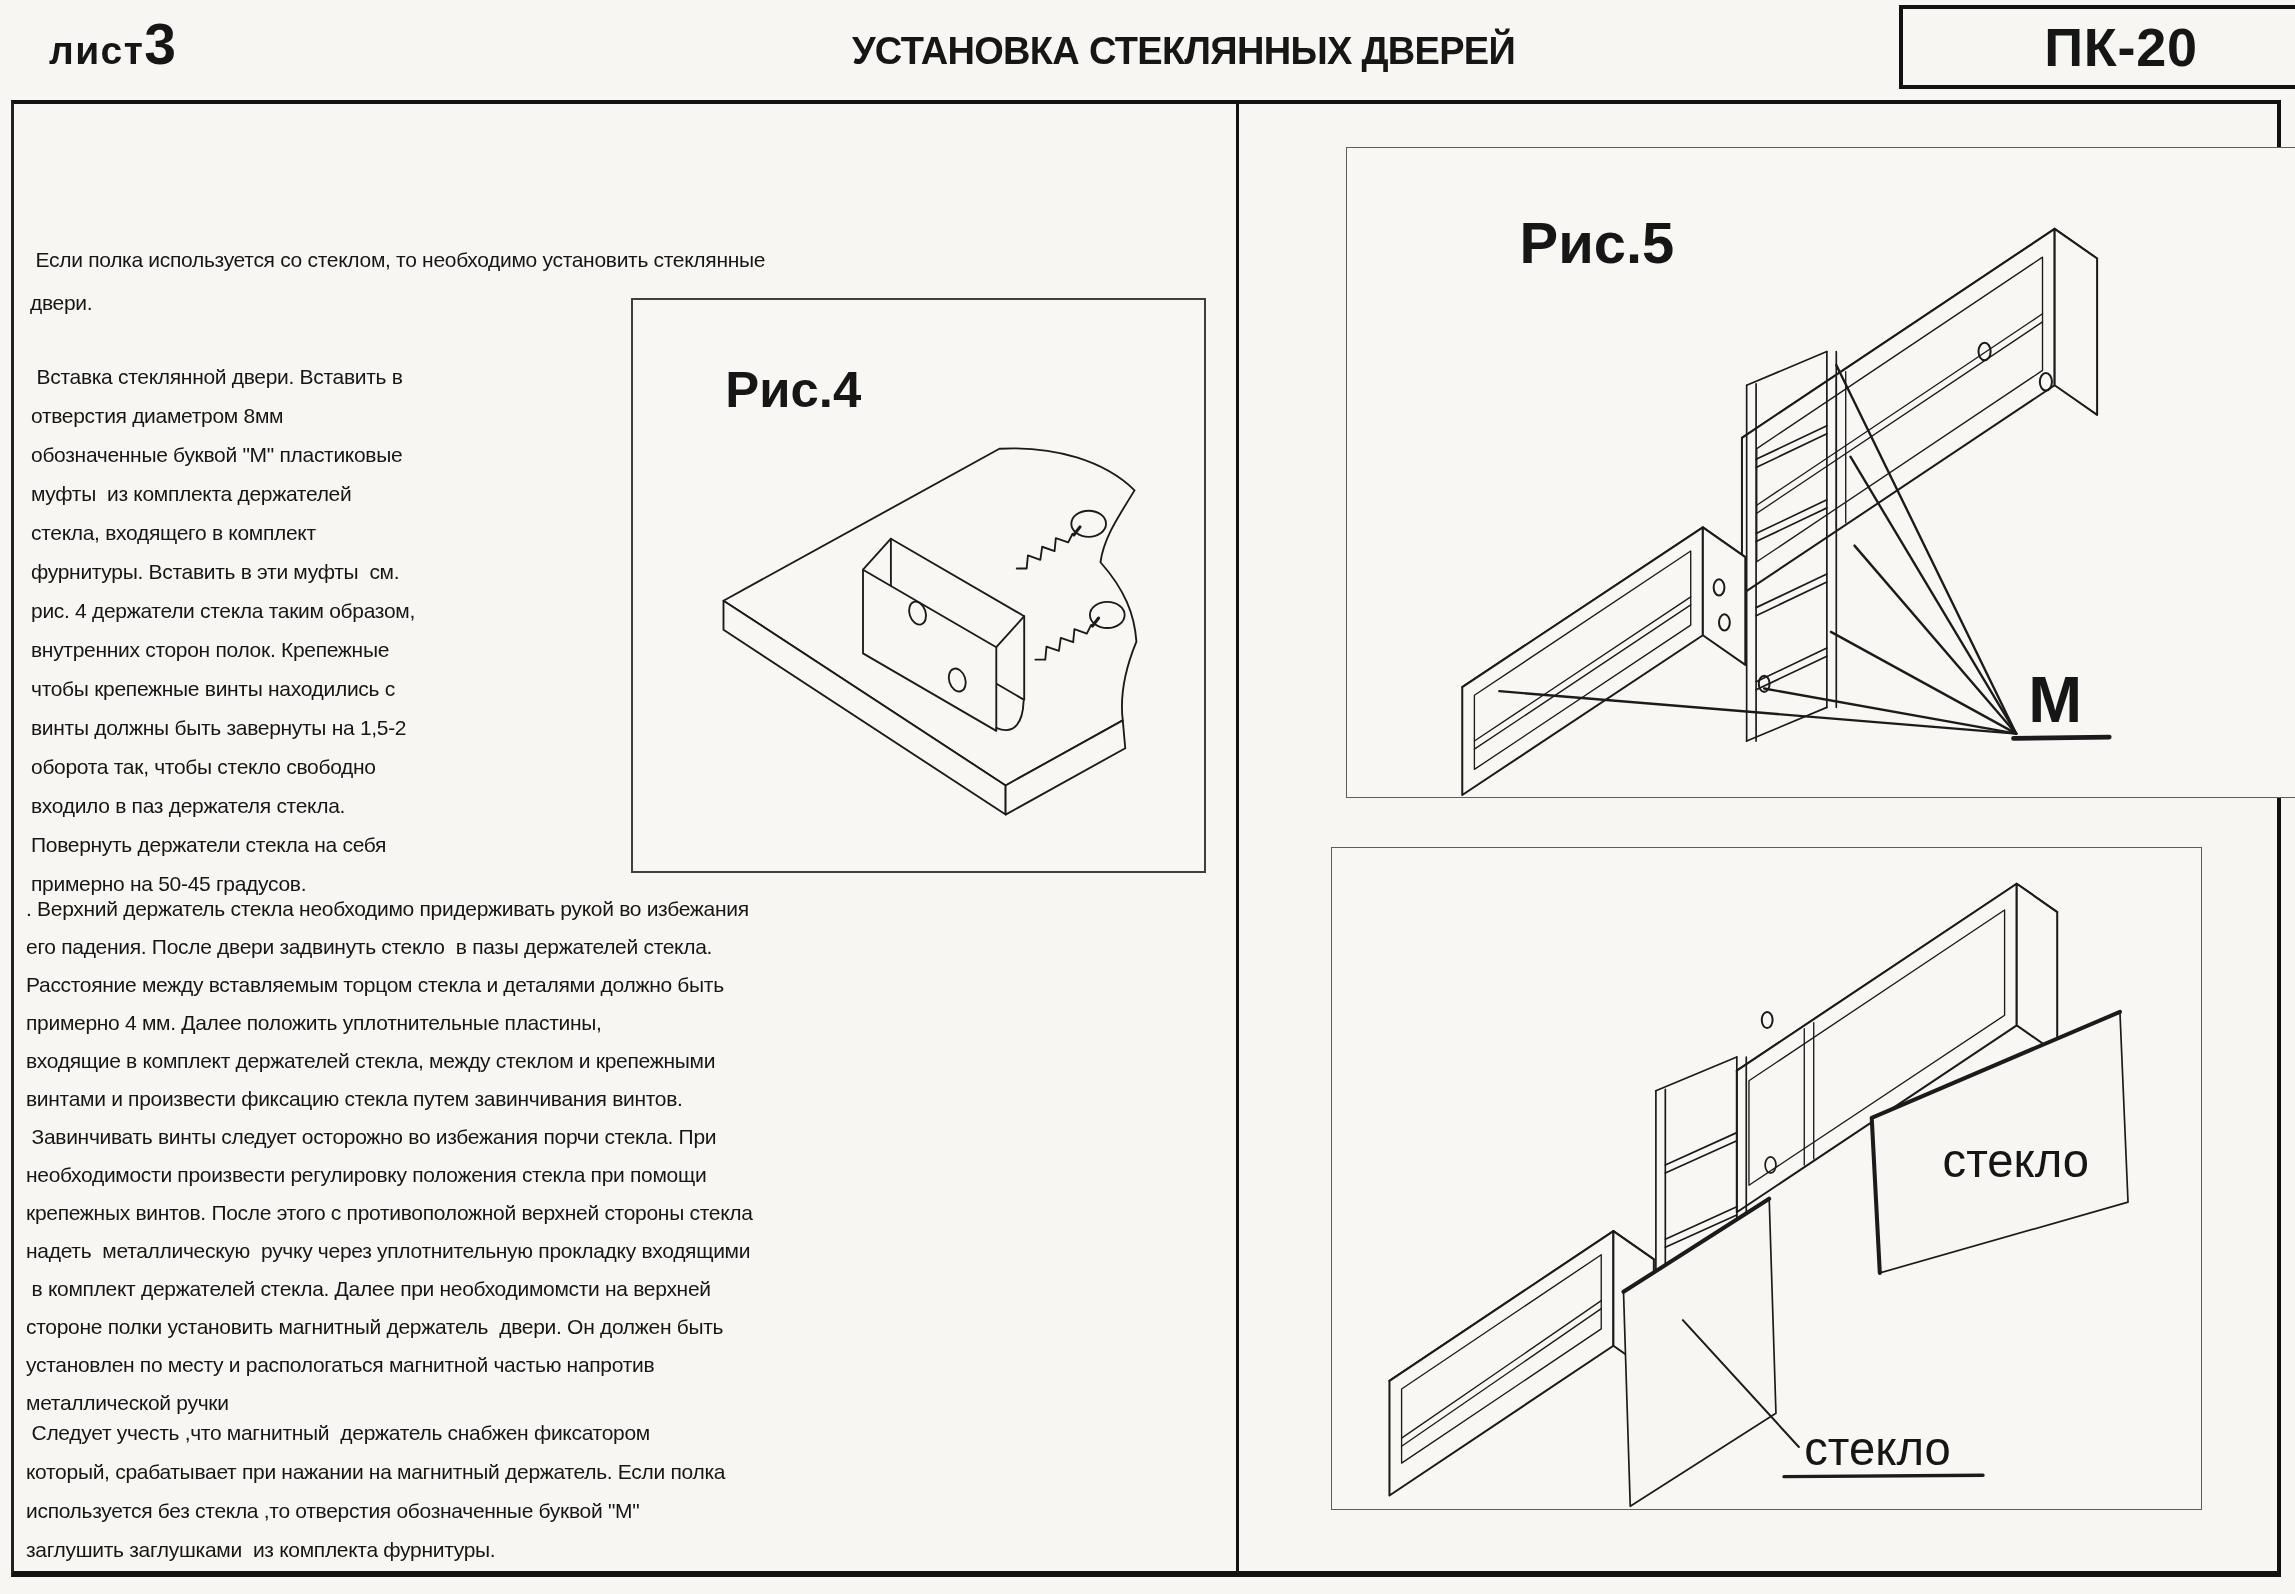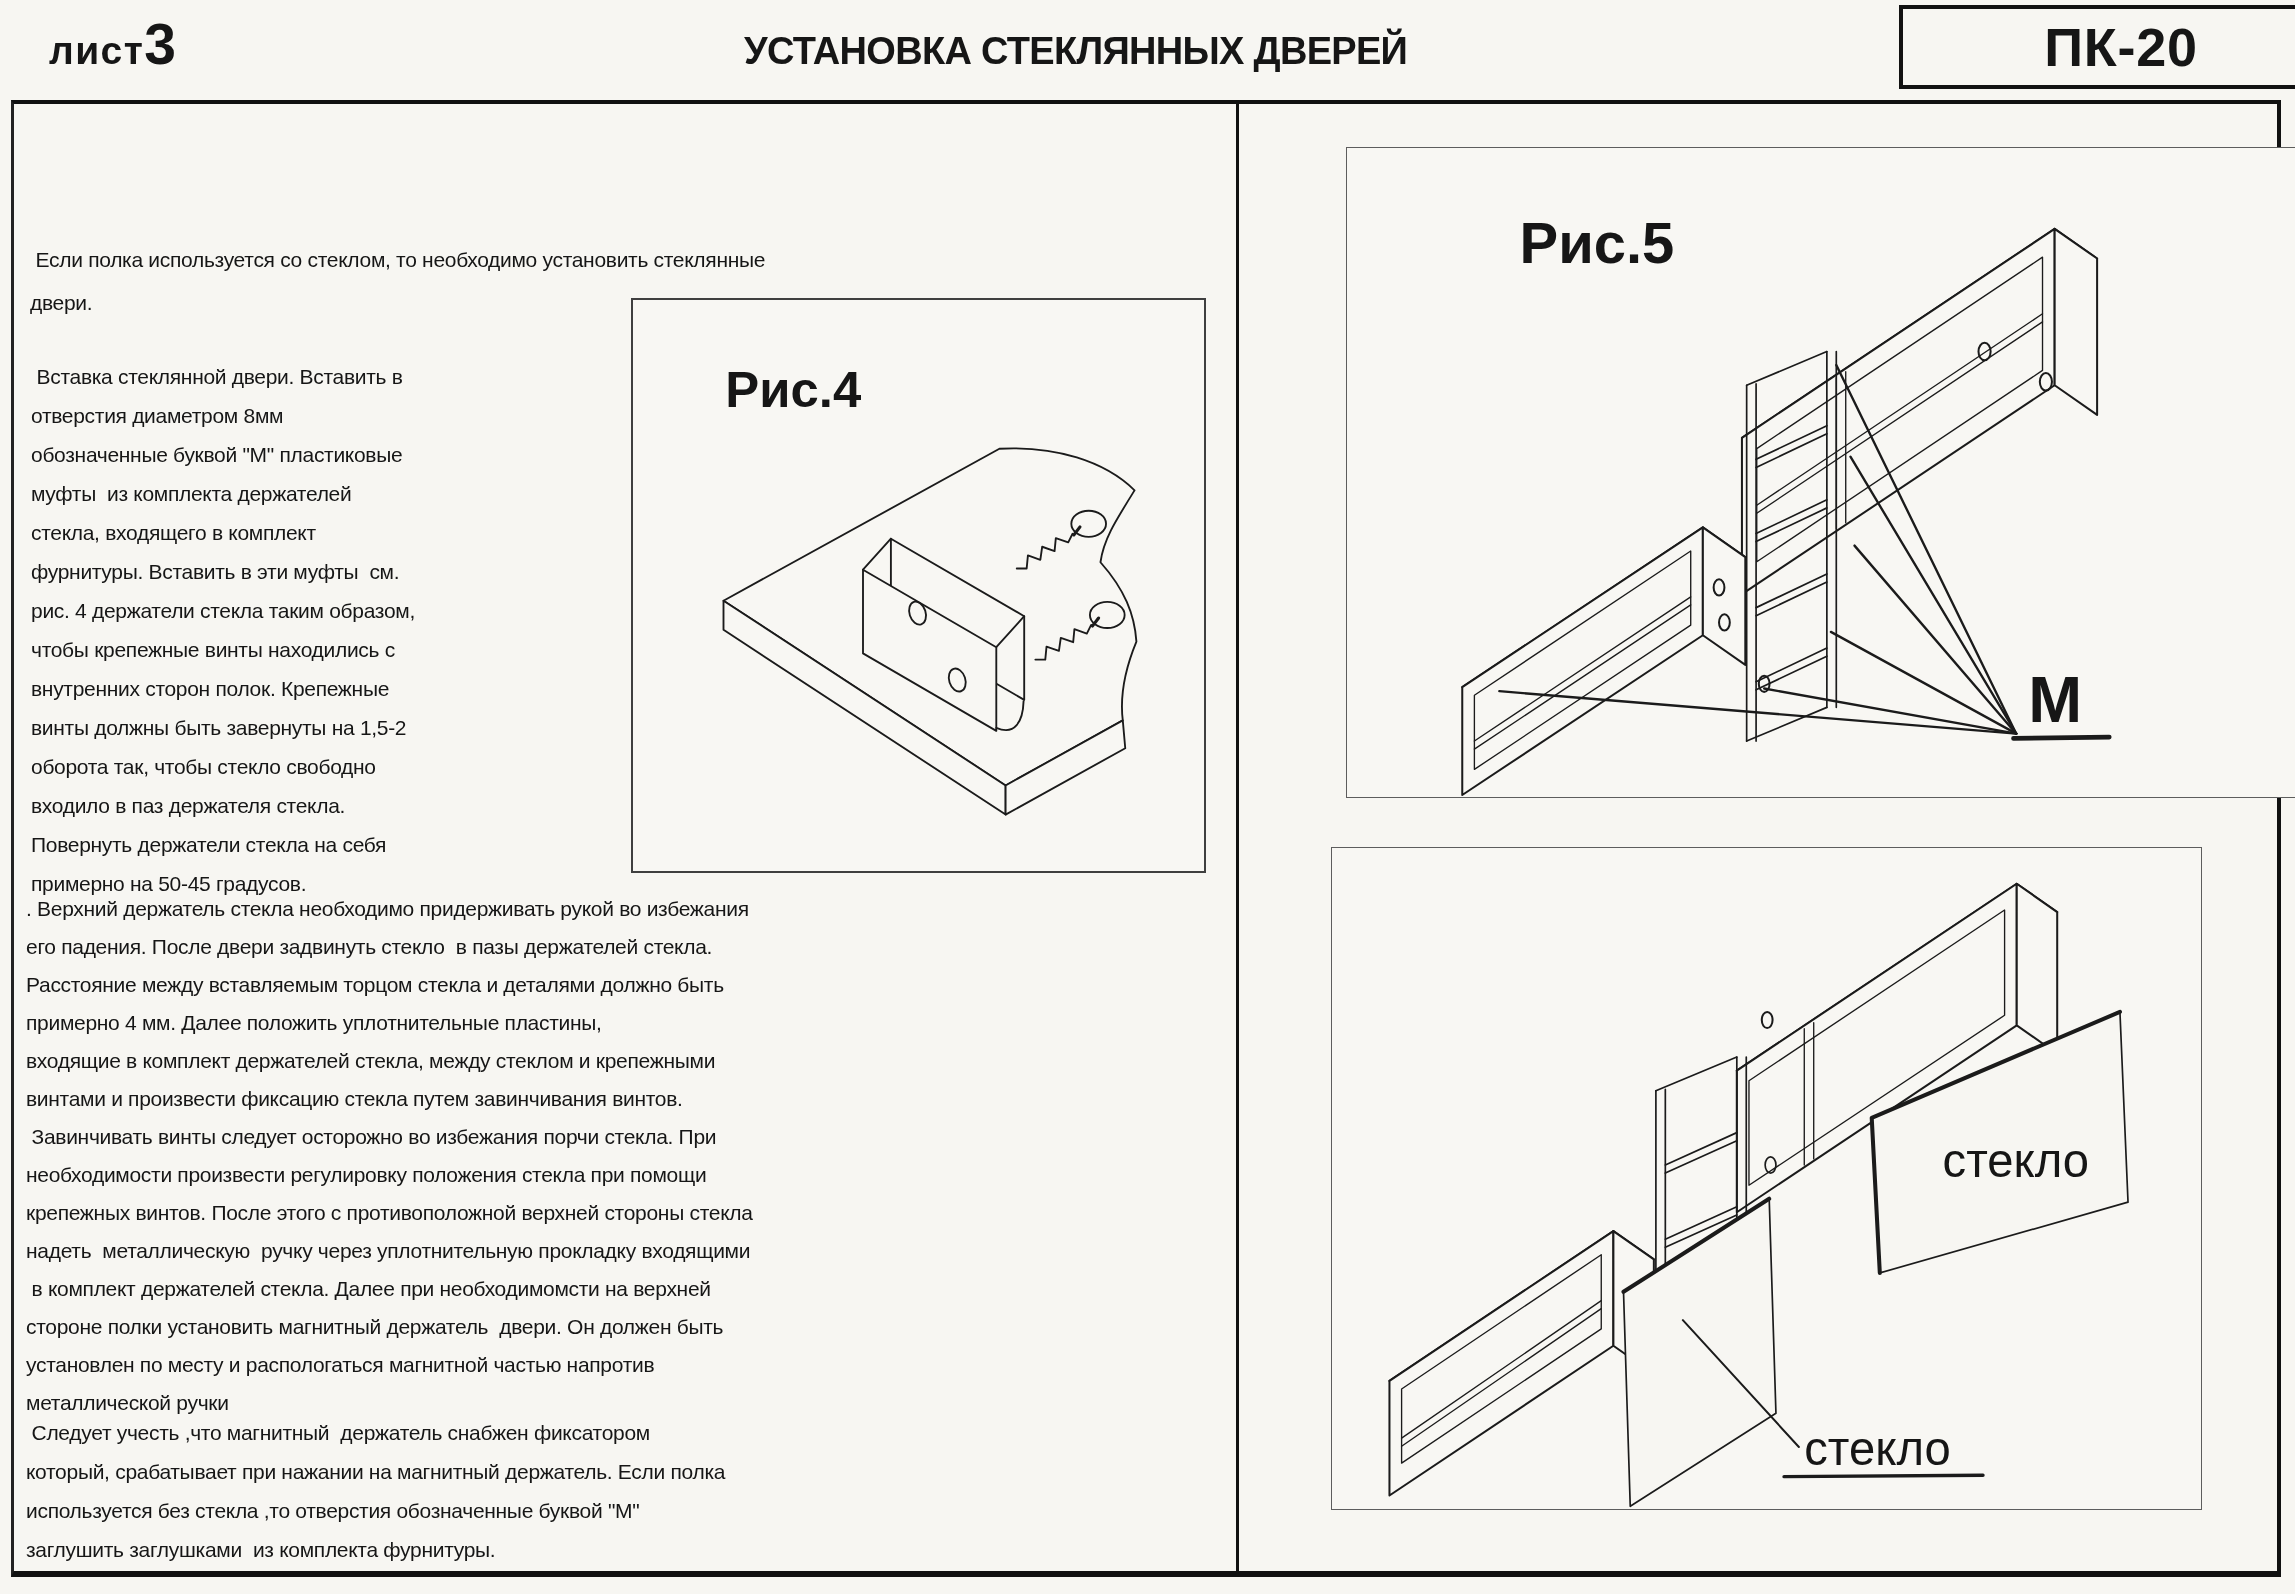--- a/index.html
+++ b/index.html
@@ -5,21 +5,21 @@
   html,body{margin:0;padding:0;background:#e8e6e0;}
   .page{
     position:relative;width:2295px;height:1594px;
     background:#f7f6f2;color:#161616;
     font-family:"Liberation Sans",sans-serif;overflow:hidden;
   }
   
   .hdr-sheet{position:absolute;left:49px;top:10.8px;display:flex;align-items:baseline;gap:0;font-weight:bold;}
   .hdr-sheet .w{font-size:39px;letter-spacing:1.4px;}
   .hdr-sheet .n{font-size:57px;}
-  .hdr-title{position:absolute;left:744px;top:30px;width:879px;text-align:left;
+  .hdr-title{position:absolute;left:744px;top:30px;width:879px;text-align:center;
     font-size:38px;font-weight:bold;letter-spacing:-0.7px;}
   .hdr-code{position:absolute;left:1899px;top:5.4px;width:436px;height:76px;
     border:4.7px solid #121212;display:flex;align-items:center;justify-content:center;
     font-size:54px;font-weight:bold;letter-spacing:0.7px;background:#f7f6f2;}
   
   .main-box{position:absolute;left:10.8px;top:100px;width:2270px;height:1477px;
     border-top:4.7px solid #111;border-bottom:6px solid #111;
     border-left:3.4px solid #222;border-right:4.7px solid #111;box-sizing:border-box;}
   .vdivider{position:absolute;left:1236px;top:100px;width:2.7px;height:1477px;background:#111;}
   
@@ -61,22 +61,22 @@
       <div>двери.</div>
     </div>
   <div class="txt p2">
       <div> Вставка стеклянной двери. Вставить в</div>
       <div>отверстия диаметром 8мм</div>
       <div>обозначенные буквой "М" пластиковые</div>
       <div>муфты  из комплекта держателей</div>
       <div>стекла, входящего в комплект</div>
       <div>фурнитуры. Вставить в эти муфты  см.</div>
       <div>рис. 4 держатели стекла таким образом,</div>
+      <div>внутренних сторон полок. Крепежные</div>
       <div>чтобы крепежные винты находились с</div>
-      <div>внутренних сторон полок. Крепежные</div>
       <div>винты должны быть завернуты на 1,5-2</div>
       <div>оборота так, чтобы стекло свободно</div>
       <div>входило в паз держателя стекла.</div>
       <div>Повернуть держатели стекла на себя</div>
       <div>примерно на 50-45 градусов.</div>
     </div>
   <div class="txt p3">
       <div>. Верхний держатель стекла необходимо придерживать рукой во избежания</div>
       <div>его падения. После двери задвинуть стекло  в пазы держателей стекла.</div>
       <div>Расстояние между вставляемым торцом стекла и деталями должно быть</div>

